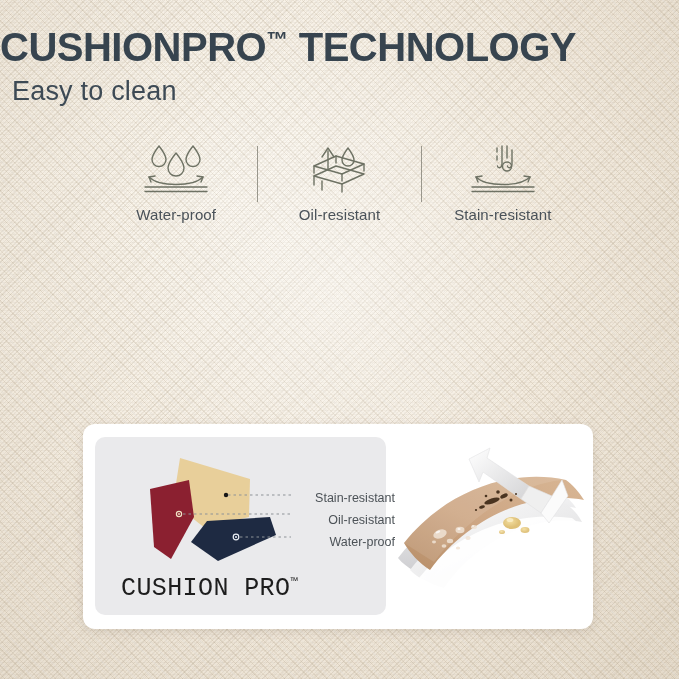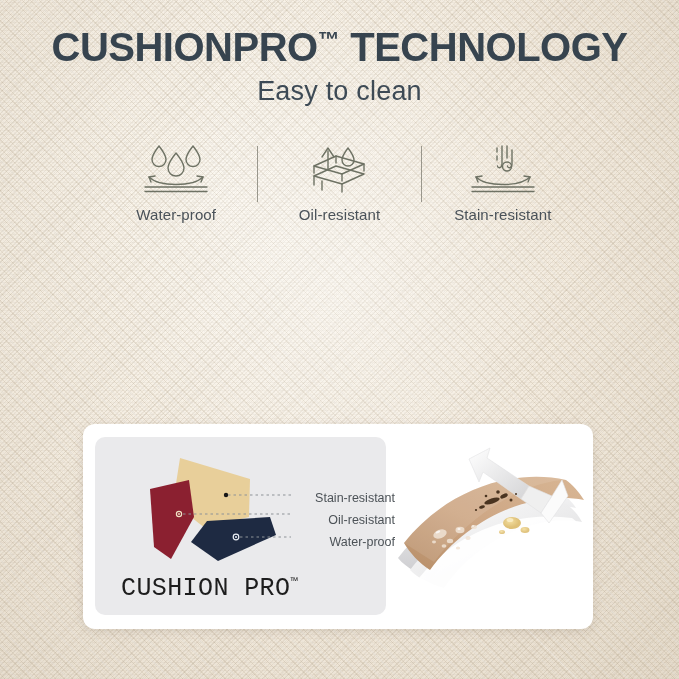--- a/index.html
+++ b/index.html
@@ -31,37 +31,38 @@
       repeating-linear-gradient(135deg, rgba(120,104,82,.06) 0 1px, rgba(255,255,255,0) 1px 5px),
       repeating-linear-gradient(45deg, rgba(255,255,255,.35) 0 1px, rgba(255,255,255,0) 1px 6px);
     mix-blend-mode:normal;
   }
   .vignette{
     position:absolute;inset:0;
     background:radial-gradient(ellipse at 50% 40%, rgba(255,255,255,.35) 0%, rgba(255,255,255,0) 45%, rgba(160,143,118,.10) 100%);
   }
 
   
-  .header{position:absolute;left:0;right:0;top:26px;text-align:center;}
+  .header{position:absolute;left:0;right:0;top:26px;text-align:left;}
   .title{
     font-size:40px;
     font-weight:bold;
     letter-spacing:-0.5px;
     color:#37444f;
     line-height:1.05;
     white-space:nowrap;
     transform:scaleX(1.0);
   }
   .title .tm{font-size:22px;vertical-align:super;letter-spacing:0;}
   .subtitle{
     margin-top:8px;
     font-size:27px;
     font-weight:400;
     color:#3d4a55;
     letter-spacing:.2px;
+    padding-left:12px;
   }
 
   
   .features{
     position:absolute;
     left:95px;right:95px;top:140px;
     display:flex;
     align-items:flex-start;
     justify-content:space-between;
   }

